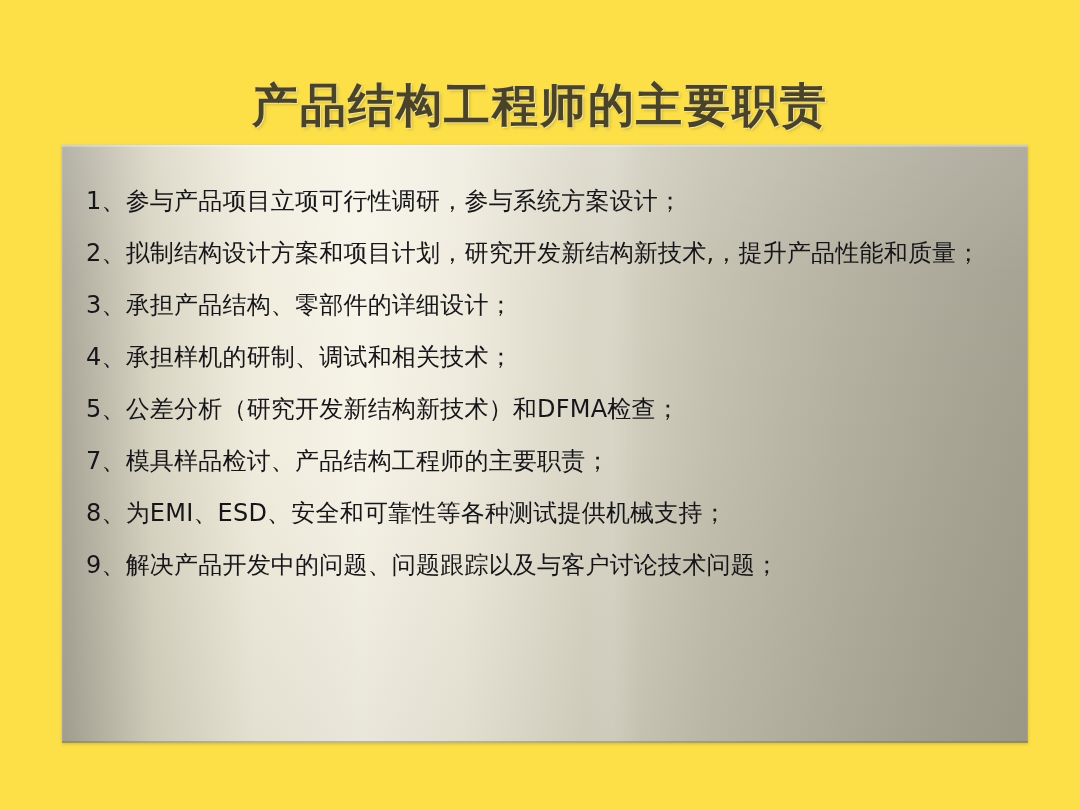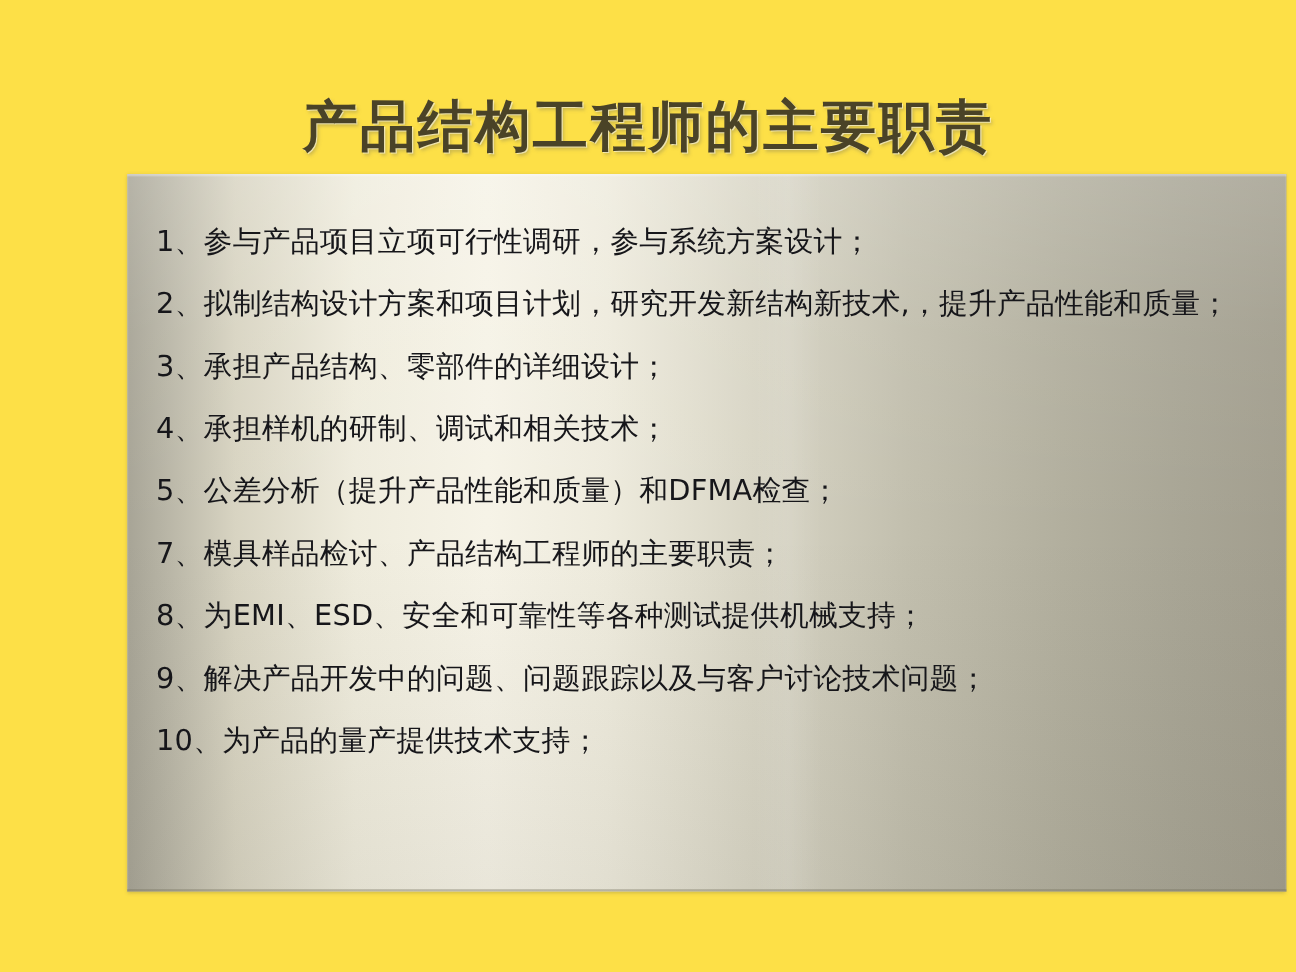--- a/index.html
+++ b/index.html
@@ -70,21 +70,20 @@
         #f6f3e7 300px,
         #eeebdd 400px,
         #d9d6c6 520px,
         #c2bfae 650px,
         #b2af9e 780px,
         #a8a595 880px,
         #a29e8e 966px);
     box-shadow:
       0 1px 3px rgba(90,86,70,0.28),
       inset 0 0 0 1px rgba(255,255,255,0.10);
-    margin-left: 44px;
   }
   
   .panel-sheen {
     position: absolute;
     left: 0; top: 0; right: 0; bottom: 0;
     pointer-events: none;
     background:
       linear-gradient(to right,
         rgba(255,255,255,0.00) 0%,
         rgba(255,255,255,0.00) 54%,
@@ -143,21 +142,20 @@
   <div class="content-panel">
     <div class="panel-top-edge"></div>
     <div class="panel-sheen"></div>
     <div class="panel-bottom-edge"></div>
 
     <ul class="duty-list">
       <li class="duty-item"><span class="duty-num">1、</span><span class="duty-text">参与产品项目立项可行性调研，参与系统方案设计；</span></li>
       <li class="duty-item"><span class="duty-num">2、</span><span class="duty-text">拟制结构设计方案和项目计划，研究开发新结构新技术,，提升产品性能和质量；</span></li>
       <li class="duty-item"><span class="duty-num">3、</span><span class="duty-text">承担产品结构、零部件的详细设计；</span></li>
       <li class="duty-item"><span class="duty-num">4、</span><span class="duty-text">承担样机的研制、调试和相关技术；</span></li>
-      <li class="duty-item"><span class="duty-num">5、</span><span class="duty-text">公差分析（提升产品性能和质量）和DFMA检查；</span></li>
+      <li class="duty-item"><span class="duty-num">5、</span><span class="duty-text">公差分析（研究开发新结构新技术）和DFMA检查；</span></li>
       <li class="duty-item"><span class="duty-num">7、</span><span class="duty-text">模具样品检讨、产品结构工程师的主要职责；</span></li>
       <li class="duty-item"><span class="duty-num">8、</span><span class="duty-text">为EMI、ESD、安全和可靠性等各种测试提供机械支持；</span></li>
       <li class="duty-item"><span class="duty-num">9、</span><span class="duty-text">解决产品开发中的问题、问题跟踪以及与客户讨论技术问题；</span></li>
-      <li class="duty-item"><span class="duty-num">10、</span><span class="duty-text">为产品的量产提供技术支持；</span></li>
     </ul>
   </div>
 
 </div>
 
 </body></html>

